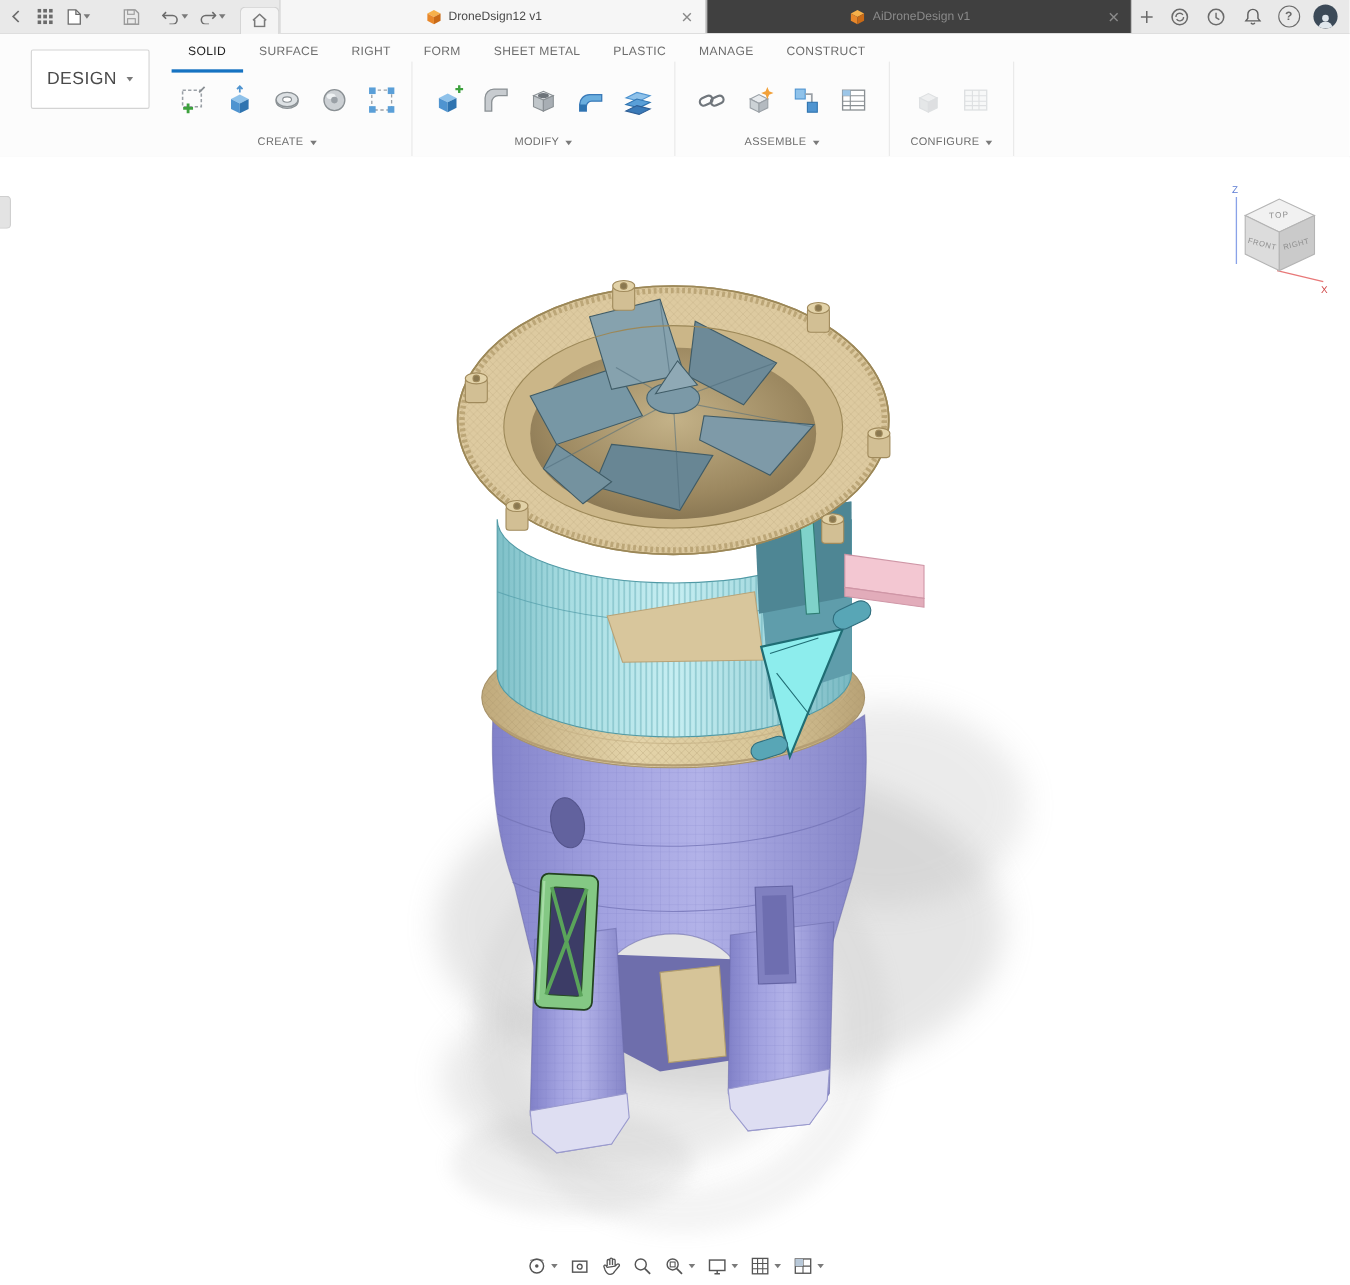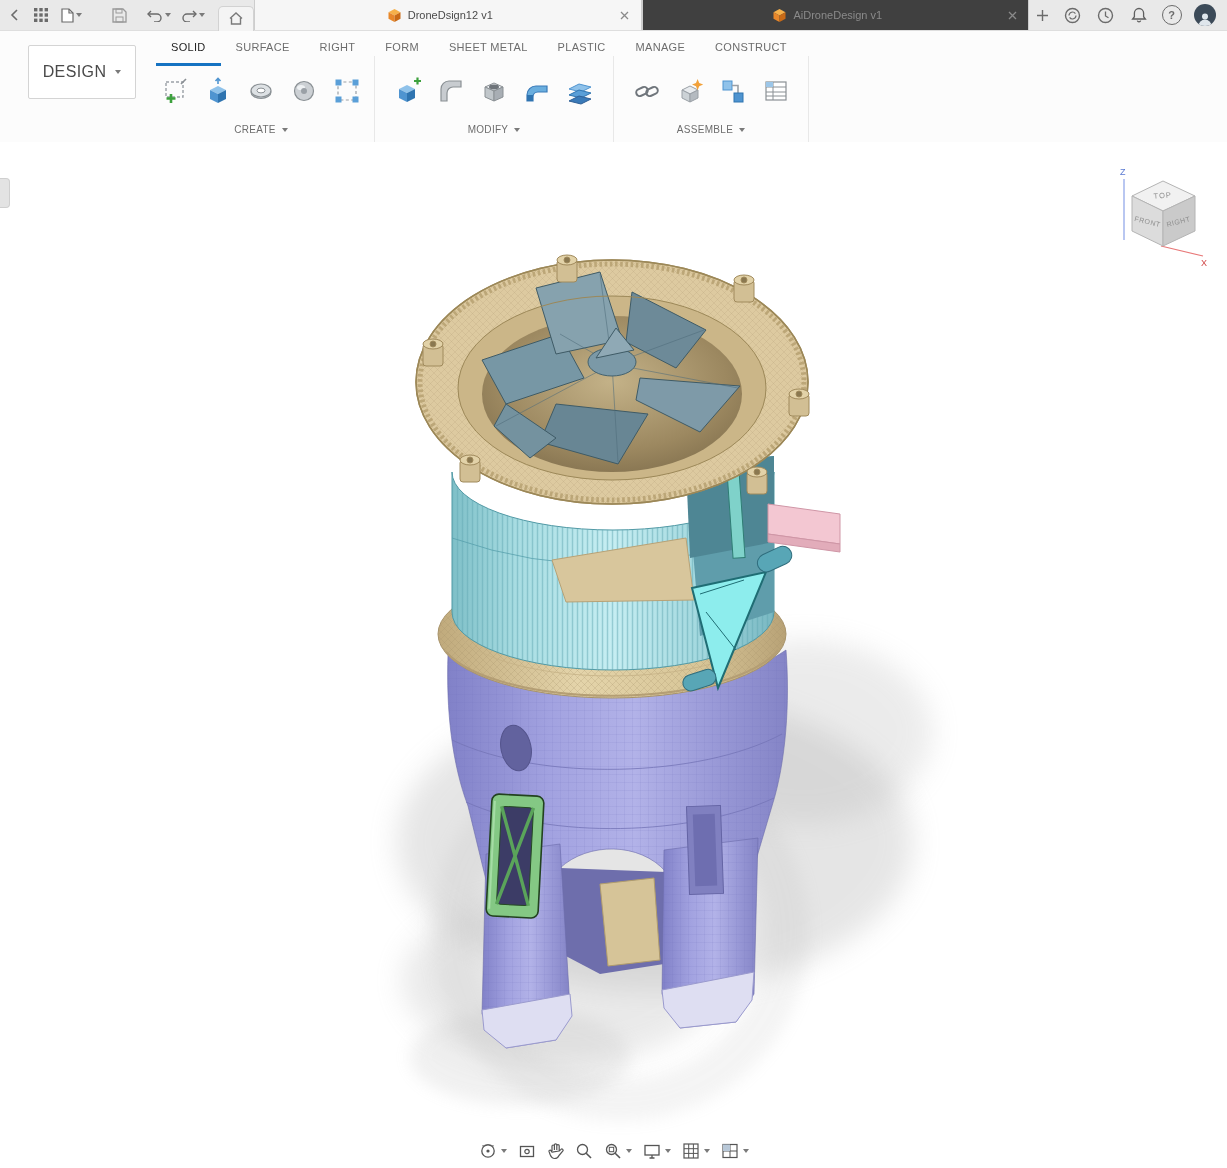--- a/index.html
+++ b/index.html
@@ -338,20 +338,41 @@
               <rect x="4" y="5" width="7" height="5" fill="#9cc6e8"></rect>
             </svg>
           </span>
         </div>
         <div class="rgroup-label">
           <span>ASSEMBLE</span>
             <span class="caret"></span>
         </div>
       </div>
 
+      <div class="rgroup disabled" style="min-width:96px">
+        <div class="rgroup-icons">
+          <span class="ricon">
+            <svg width="28" height="28" viewBox="0 0 28 28">
+              <polygon points="6,12 14,8 22,12 14,16" fill="#dadde0" stroke="#b0b6ba"></polygon>
+              <polygon points="6,12 6,21 14,25 14,16" fill="#c4c8cc" stroke="#b0b6ba"></polygon>
+              <polygon points="22,12 22,21 14,25 14,16" fill="#b2b6ba" stroke="#b0b6ba"></polygon>
+            </svg>
+          </span>
+          <span class="ricon">
+            <svg width="28" height="28" viewBox="0 0 28 28">
+              <rect x="4" y="5" width="20" height="18" fill="#f2f3f4" stroke="#b0b6ba" stroke-width="1.2"></rect>
+              <path d="M4 10h20M4 15h20M4 19h20M11 5v18M17 5v18" stroke="#b0b6ba"></path>
+            </svg>
+          </span>
+        </div>
+        <div class="rgroup-label">
+          <span>CONFIGURE</span>
+            <span class="caret"></span>
+        </div>
+      </div>
 
 
 
 
       <div class="rgroup" style="min-width:80px">
         
         
       </div>
 
     </div>

